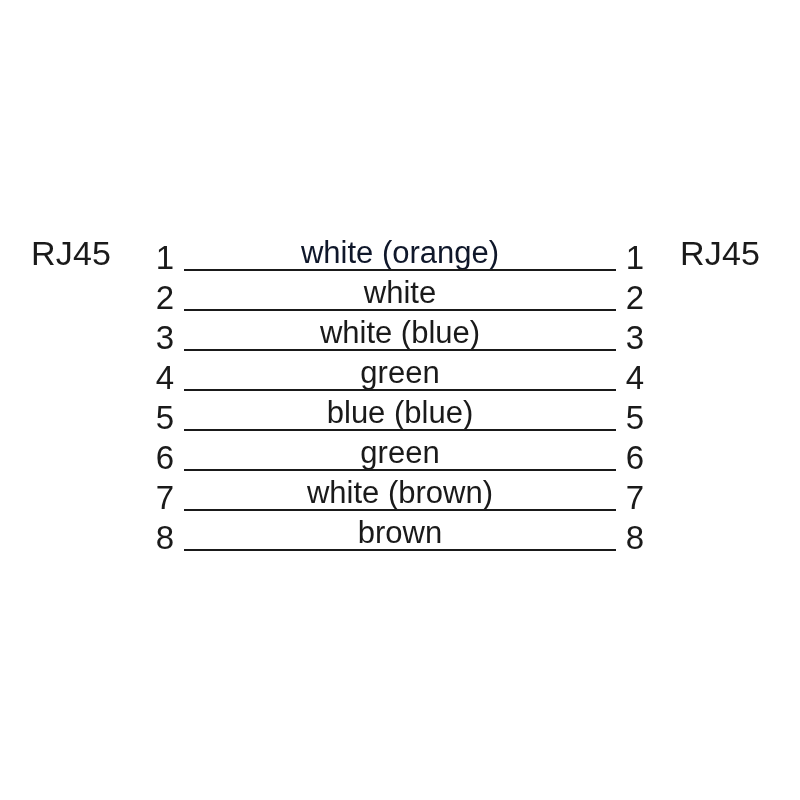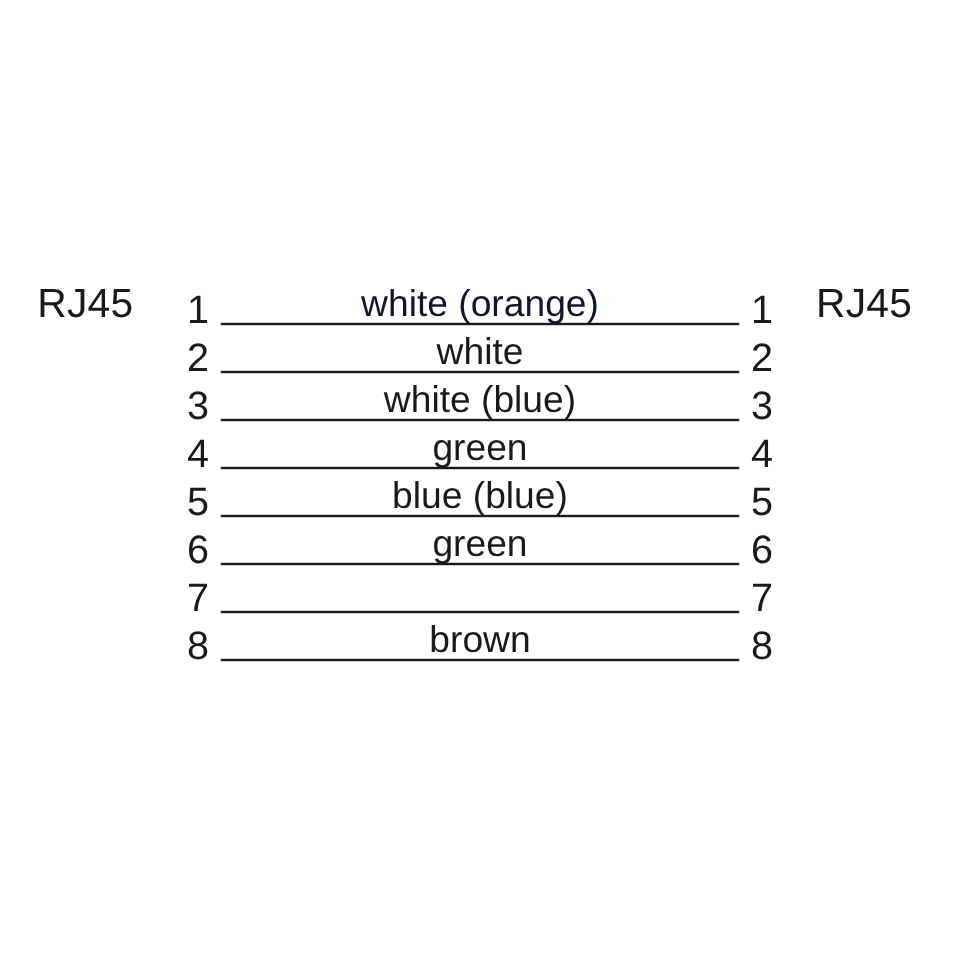--- a/index.html
+++ b/index.html
@@ -134,20 +134,21 @@
     </div>
 
     <div class="pin-row" style="top:439px">
       <div class="wire-label" style="color: rgb(26, 26, 26);">green</div>
       <div class="pin-num left" style="color: rgb(26, 26, 26);">6</div>
       <div class="wire-line" style="border-top-color: rgb(26, 26, 26);"></div>
       <div class="pin-num right" style="color: rgb(26, 26, 26);">6</div>
     </div>
 
     <div class="pin-row" style="top:479px">
+      <div class="wire-label" style="color: rgb(26, 26, 26);">white (brown)</div>
       <div class="pin-num left" style="color: rgb(26, 26, 26);">7</div>
       <div class="wire-line" style="border-top-color: rgb(26, 26, 26);"></div>
       <div class="pin-num right" style="color: rgb(26, 26, 26);">7</div>
     </div>
 
     <div class="pin-row" style="top:519px">
       <div class="wire-label" style="color: rgb(26, 26, 26);">brown</div>
       <div class="pin-num left" style="color: rgb(26, 26, 26);">8</div>
       <div class="wire-line" style="border-top-color: rgb(26, 26, 26);"></div>
       <div class="pin-num right" style="color: rgb(26, 26, 26);">8</div>

